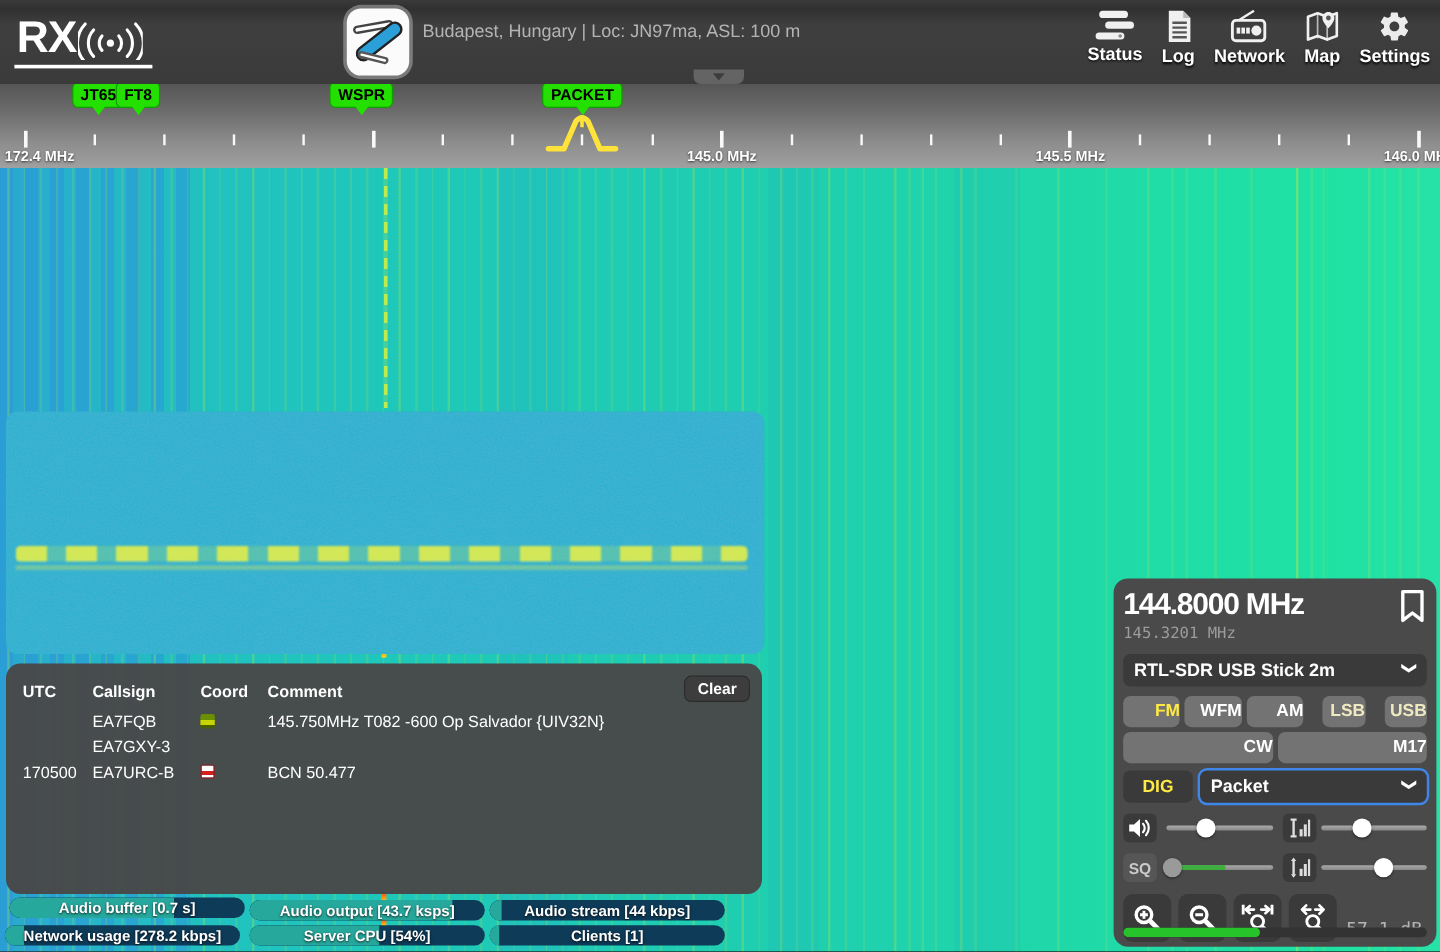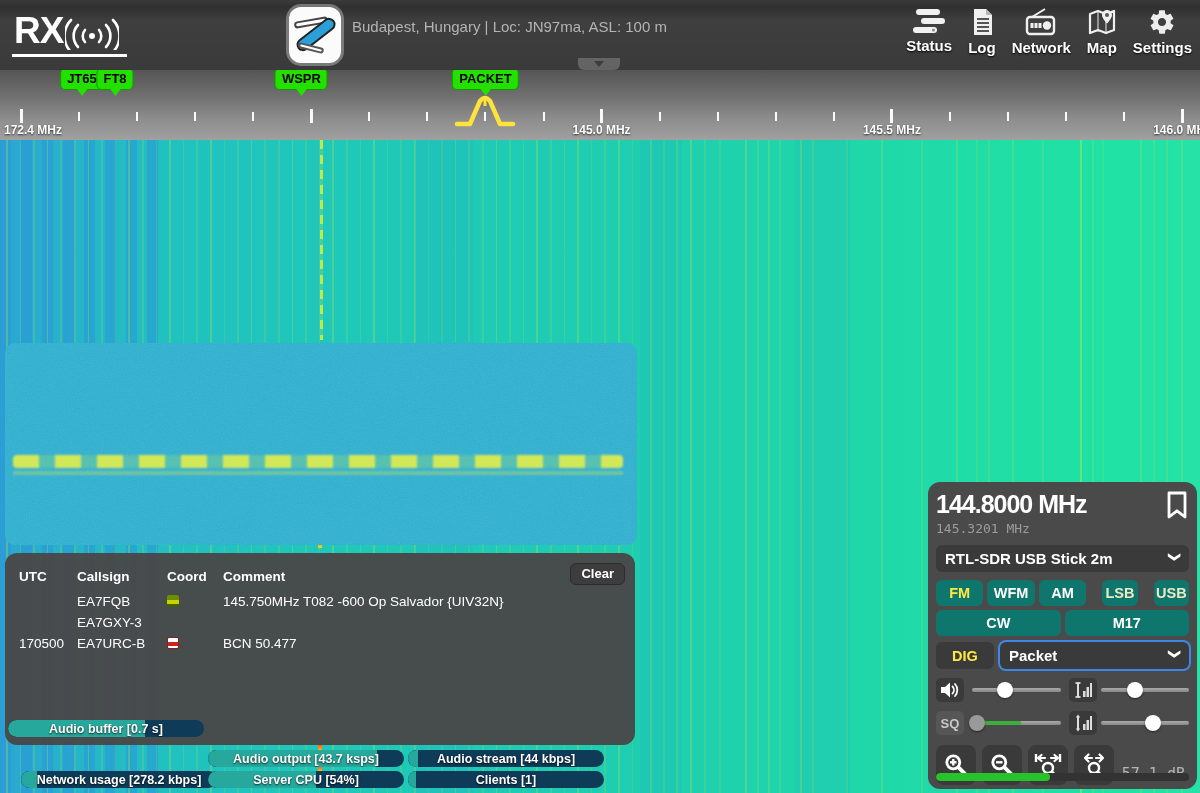--- a/index.html
+++ b/index.html
@@ -96,22 +96,22 @@
   #freq-center { font-family:"DejaVu Sans Mono", monospace; font-size:13px; color:#9c9c9c; margin-top:2px; }
   .sel-wrap { position:relative; margin-top:9px; }
   .sel-wrap select { width:100%; height:27px; background:#3a3a3a; color:#fff; font-weight:700; font-size:15px;
     border:0; border-radius:6px; padding:0 24px 0 9px; appearance:none; -webkit-appearance:none;
     font-family:"Liberation Sans", sans-serif; cursor:pointer; }
   .sel-wrap::after { content:"❯"; position:absolute; right:9px; top:5px; color:#fff; font-size:12px;
     transform:rotate(90deg); pointer-events:none; font-weight:700; }
   .sel-wrap.focus select { box-shadow:0 0 0 2px #3e86e8; }
   #modes1 { display:grid; grid-template-columns:repeat(5,1fr); gap:4px; margin-top:8px; }
   #modes2 { display:grid; grid-template-columns:repeat(2,1fr); gap:4px; margin-top:4px; }
-  .mode-btn { height:26px; background:#0f766e; border:0; border-radius:6px; color:#fff; font-weight:700;
-    font-size:14.5px; cursor:pointer; font-family:"Liberation Sans", sans-serif; }
+  .mode-btn { height:26px; background:#737373; border:0; border-radius:6px; color:#fff; font-weight:700;
+    font-size:14.5px; cursor:pointer; font-family:"Liberation Sans", sans-serif;text-align:right; }
   .mode-btn.active { color:#ffe943; }
   .mode-btn.pale { color:#efe9c2;margin-left:12px; }
   #dig-row { display:flex; gap:6px; margin-top:6px; }
   #dig-btn { width:58px; height:27px; background:#3a3a3a; border:0; border-radius:6px; color:#ffe943;
     font-weight:700; font-size:14.5px; cursor:pointer; font-family:"Liberation Sans", sans-serif; }
   #dig-row .sel-wrap { flex:1; margin-top:0; }
   .slider-row { display:grid; grid-template-columns:28px 1fr 24px 1fr; gap:8px; align-items:center;
     margin-top:9px; height:24px; }
   .sq-btn { width:28px; height:24px; background:#565656; border:0; border-radius:5px; color:#c9c9c9;
     font-weight:700; font-size:13px; font-family:"Liberation Sans", sans-serif; cursor:pointer; }
@@ -375,33 +375,33 @@
         <div></div>
         <div></div>
         <div>170500</div>
         <div>EA7URC-B</div>
         <div><div class="aprs red"></div></div>
         <div>BCN 50.477</div>
       </div>
   </div>
 
   <div id="statbars">
-      <div class="statbar" style="left: 8px; top: 720px;">
+      <div class="statbar" style="left: 8px; top: 748px;">
         <div class="fill" style="width: 70%; background: rgb(39, 168, 156);"></div>
         <div class="lbl">Audio buffer [0.7 s]</div>
       </div>
       <div class="statbar" style="left: 208px; top: 750px;">
         <div class="fill" style="width: 86%; background: rgb(39, 168, 156);"></div>
         <div class="lbl">Audio output [43.7 ksps]</div>
       </div>
       <div class="statbar" style="left: 408px; top: 750px;">
         <div class="fill" style="width: 5%; background: rgb(39, 168, 156);"></div>
         <div class="lbl">Audio stream [44 kbps]</div>
       </div>
-      <div class="statbar" style="left: 21px; top: 771px; padding-left: 12px;">
+      <div class="statbar" style="left: 4px; top: 771px; padding-left: 12px;">
         <div class="fill" style="width: 8%; background: rgb(39, 168, 156);"></div>
         <div class="lbl">Network usage [278.2 kbps]</div>
       </div>
       <div class="statbar" style="left: 208px; top: 771px;">
         <div class="fill" style="width: 55%; background: rgb(39, 168, 156);"></div>
         <div class="lbl">Server CPU [54%]</div>
       </div>
       <div class="statbar" style="left: 408px; top: 771px; text-align: right;">
         <div class="fill" style="width: 4%; background: rgb(39, 168, 156);"></div>
         <div class="lbl">Clients [1]</div>

